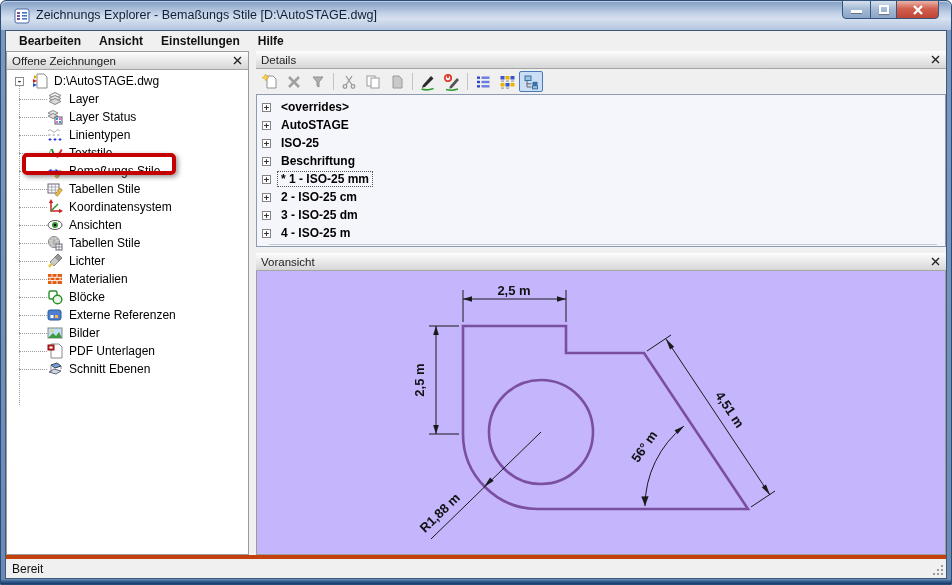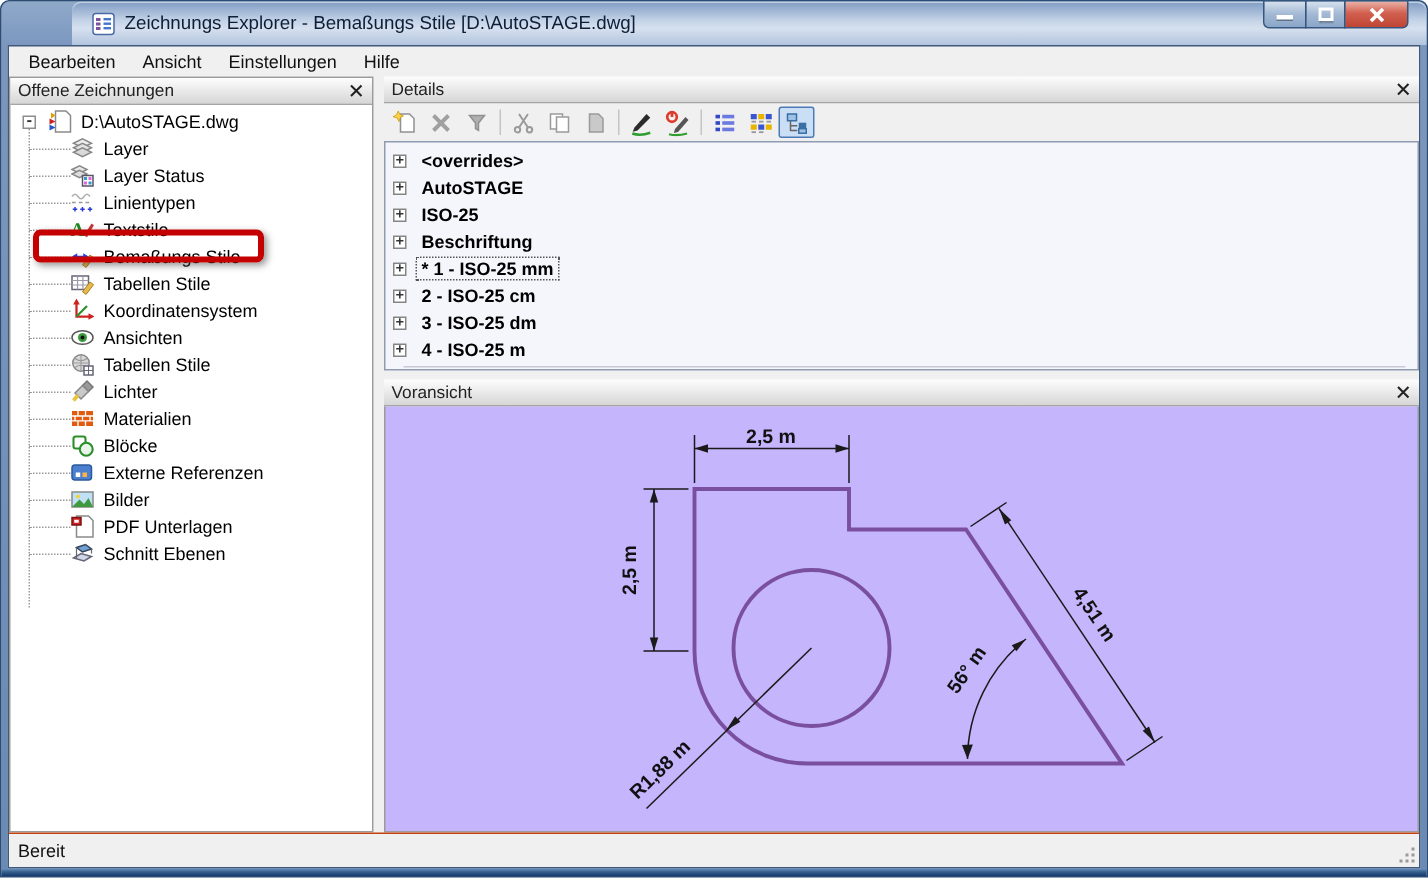--- a/index.html
+++ b/index.html
@@ -7,40 +7,40 @@
        font-family:"Liberation Sans",sans-serif;background:#fff;}
   *{box-sizing:border-box;}
 
   
   .window{position:absolute;inset:0;border:1px solid #2b4c75;border-radius:6px 6px 0 0;
           background:linear-gradient(180deg,#8fa9ca 0,#7b97bf 30px,#7090ba 60%,#688ab4 100%);}
   .window::after{content:"";position:absolute;left:0;right:0;bottom:0;height:5px;
           background:linear-gradient(180deg,#6f92bd 0,#35608f 45%,#16386b 100%);}
   .titlebar{position:absolute;top:0;left:0;right:0;height:29px;border-radius:6px 6px 0 0;
           background:linear-gradient(180deg,#7f9cc2 0,#c6d4e8 45%,#d6e0ef 62%,#b2c5de 100%);
-          box-shadow:inset 0 1px 0 rgba(255,255,255,.5);margin-left:47px;}
+          box-shadow:inset 0 1px 0 rgba(255,255,255,.5);}
   .app-icon{position:absolute;left:13px;top:7px;width:16px;height:16px;}
   .title-text{position:absolute;left:35px;top:0;line-height:28px;font-size:12.5px;color:#0d1f38;white-space:nowrap;}
   .winbtns{position:absolute;top:-1px;right:12px;display:flex;}
   .wb{height:19px;border:1px solid #35567e;position:relative;margin-left:-1px;
       background:linear-gradient(#d6e1ee,#a2b8d4 50%,#8ba6c8);}
   .wb.min{width:29px;border-radius:0 0 0 4px;}
   .wb.max{width:27px;}
   .wb.close{width:43px;border-radius:0 0 4px 0;
       background:linear-gradient(#eab3a9,#d2604f 45%,#bf4534);}
   .wb.min i{position:absolute;left:8px;right:8px;bottom:5px;height:3px;background:#fff;box-shadow:0 1px 0 rgba(0,0,0,.35);}
   .wb.max i{position:absolute;left:8px;top:4px;width:10px;height:9px;border:2px solid #fff;box-shadow:0 1px 1px rgba(0,0,0,.3);}
   .wb.close svg{position:absolute;left:50%;top:50%;transform:translate(-50%,-50%);}
 
   .app-body{position:absolute;left:4px;right:4px;top:29px;bottom:5px;background:#f0f0f0;
             border:1px solid #40597a;display:flex;flex-direction:column;}
 
   
   .menubar{height:20px;display:flex;align-items:center;padding-left:4px;font-size:12px;color:#111;flex:none;}
-  .menu-item{padding:2px 9px;cursor:default;}
+  .menu-item{padding:2px 9px;cursor:default;font-weight:bold;}
 
   
   .main{flex:1;display:flex;min-height:0;}
   .panel-header{height:18px;flex:none;background:linear-gradient(#fdfdfd,#d6d6d6);
       border-bottom:1px solid #a5a5a5;display:flex;align-items:center;justify-content:space-between;
       font-size:11.5px;color:#222;padding:0 5px;}
   .hx{width:12px;height:12px;display:flex;align-items:center;justify-content:center;cursor:default;}
 
   
   .left-panel{width:243px;flex:none;background:#fff;border:1px solid #9b9b9b;
@@ -74,21 +74,21 @@
       font:bold 9px/7px "DejaVu Sans Mono",monospace;text-align:center;color:#333;margin:0 6px 0 3px;}
   .dlabel{padding:0 3px;border:1px dotted transparent;color:#000;}
   .dlabel.focused{border-color:#555;}
   .gap{height:6px;flex:none;background:#f0f0f0;}
   .preview-panel{flex:1;display:flex;flex-direction:column;min-height:0;text-align:right;}
   .preview-canvas{flex:1;background:#c4b5fd;border:1px solid #9b9b9b;border-top:none;min-height:0;}
   .drawing{display:block;width:100%;height:100%;}
   .drawing text{font-family:"Liberation Sans",sans-serif;font-size:13px;font-weight:bold;fill:#111;}
 
   
-  .statusbar{height:23px;flex:none;background:#f0f0f0;border-top:1px solid #c2410c;
+  .statusbar{height:23px;flex:none;background:#f0f0f0;border-top:4px solid #c2410c;
       display:flex;align-items:center;font-size:12px;color:#111;padding-left:6px;position:relative;}
   .grip{position:absolute;right:3px;bottom:3px;width:2px;height:2px;background:#9a9a9a;
       box-shadow:0 -4px #9a9a9a,0 -8px #9a9a9a,-4px 0 #9a9a9a,-8px 0 #9a9a9a,-4px -4px #9a9a9a;}
 </style>
 </head>
 <body>
 
 <div class="window">
   <div class="titlebar">
     <svg class="app-icon" viewBox="0 0 16 16">

